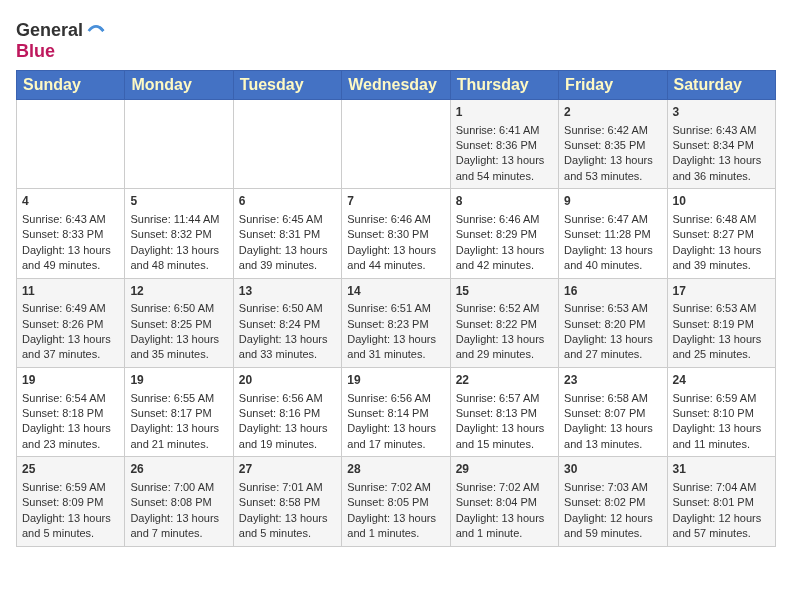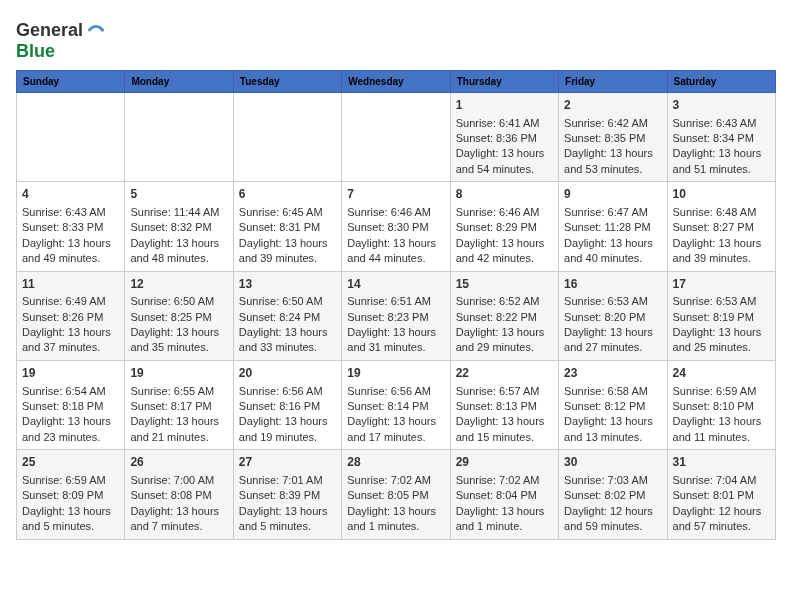--- a/index.html
+++ b/index.html
@@ -21,21 +21,21 @@
       align-items: flex-start;
       margin-top: 4px;
     }
     .logo-text {
       font-size: 18px;
       font-weight: bold;
       color: #333;
       line-height: 1.1;
     }
     .logo-text span {
-      color: #15803d;
+      color: #be185d;
     }
     .logo-icon {
       width: 22px;
       height: 22px;
       margin-left: 2px;
     }
     .title-block {
       text-align: right;
     }
     .calendar-title {
@@ -49,24 +49,24 @@
       color: #555;
       margin-top: 2px;
     }
     table {
       width: 100%;
       border-collapse: collapse;
       font-size: 11px;
     }
     thead tr th {
       background-color: #4472c4;
-      color: #000000;
+      color: #fef9c3;
       text-align: left;
       padding: 5px 6px;
-      font-size: 10px;
+      font-size: 16px;
       border: 1px solid #3a62b0;
     }
     tbody tr td {
       vertical-align: top;
       padding: 4px 5px;
       border: 1px solid #ccc;
       width: 107px;
       min-height: 70px;
       background: #fff;
       color: #333;
@@ -139,21 +139,21 @@
           <div>Sunrise: 6:42 AM</div>
           <div>Sunset: 8:35 PM</div>
           <div>Daylight: 13 hours</div>
           <div>and 53 minutes.</div>
         </td>
         <td>
           <span class="day-num">3</span>
           <div>Sunrise: 6:43 AM</div>
           <div>Sunset: 8:34 PM</div>
           <div>Daylight: 13 hours</div>
-          <div>and 51 minutes.</div>
+          <div>and 36 minutes.</div>
         </td>
       </tr>
       <tr>
         <td>
           <span class="day-num">4</span>
           <div>Sunrise: 6:43 AM</div>
           <div>Sunset: 8:33 PM</div>
           <div>Daylight: 13 hours</div>
           <div>and 49 minutes.</div>
         </td>
@@ -283,21 +283,21 @@
         <td>
           <span class="day-num">22</span>
           <div>Sunrise: 6:57 AM</div>
           <div>Sunset: 8:13 PM</div>
           <div>Daylight: 13 hours</div>
           <div>and 15 minutes.</div>
         </td>
         <td>
           <span class="day-num">23</span>
           <div>Sunrise: 6:58 AM</div>
-          <div>Sunset: 8:12 PM</div>
+          <div>Sunset: 8:07 PM</div>
           <div>Daylight: 13 hours</div>
           <div>and 13 minutes.</div>
         </td>
         <td>
           <span class="day-num">24</span>
           <div>Sunrise: 6:59 AM</div>
           <div>Sunset: 8:10 PM</div>
           <div>Daylight: 13 hours</div>
           <div>and 11 minutes.</div>
         </td>
@@ -313,21 +313,21 @@
         <td>
           <span class="day-num">26</span>
           <div>Sunrise: 7:00 AM</div>
           <div>Sunset: 8:08 PM</div>
           <div>Daylight: 13 hours</div>
           <div>and 7 minutes.</div>
         </td>
         <td>
           <span class="day-num">27</span>
           <div>Sunrise: 7:01 AM</div>
-          <div>Sunset: 8:39 PM</div>
+          <div>Sunset: 8:58 PM</div>
           <div>Daylight: 13 hours</div>
           <div>and 5 minutes.</div>
         </td>
         <td>
           <span class="day-num">28</span>
           <div>Sunrise: 7:02 AM</div>
           <div>Sunset: 8:05 PM</div>
           <div>Daylight: 13 hours</div>
           <div>and 1 minutes.</div>
         </td>

